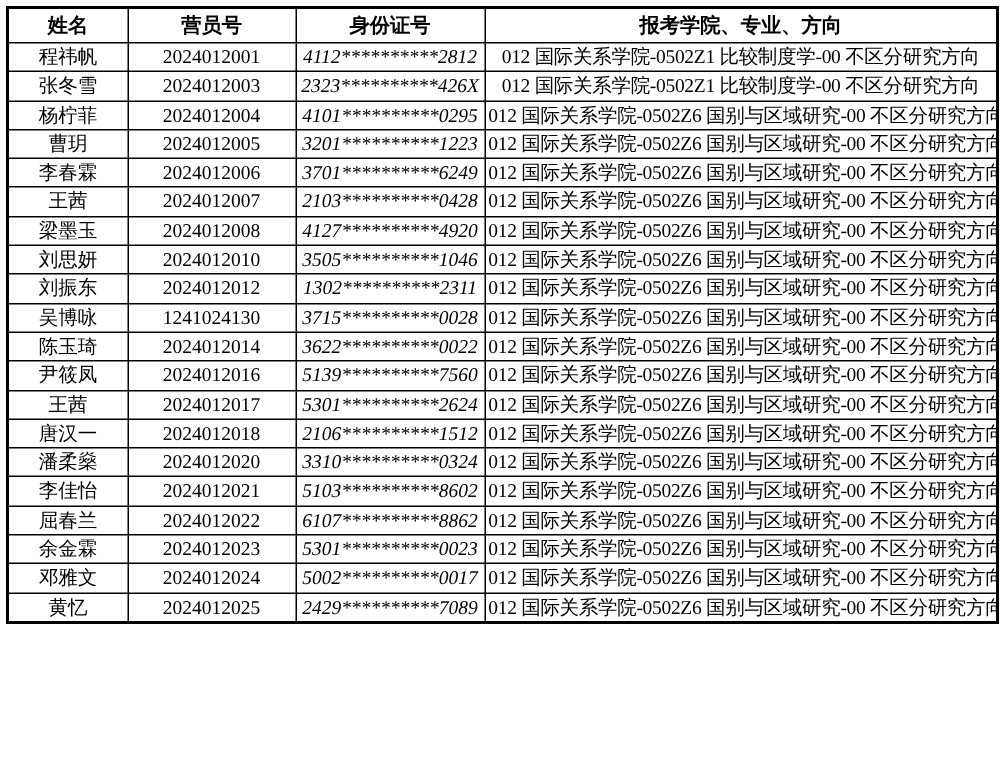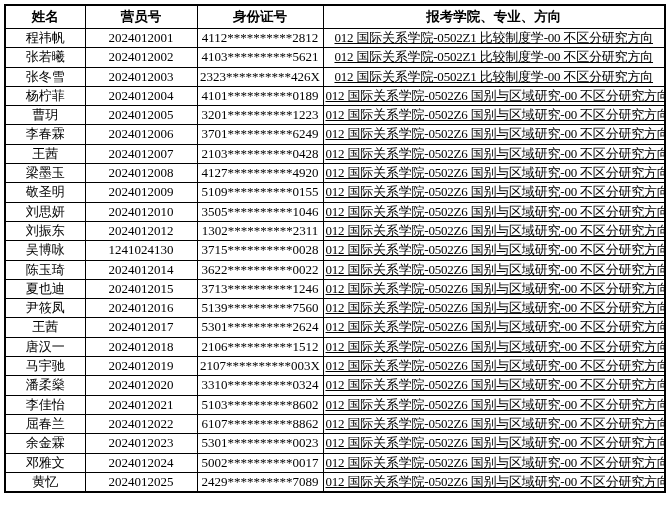--- a/index.html
+++ b/index.html
@@ -40,24 +40,24 @@
     font-size: 13.5px;
   }
   table.roster td {
     height: 18.3px;
   }
   td.cell-program {
     text-align: left;
     padding-left: 4px;
     font-size: 12.8px;
     letter-spacing: -0.2px;
-    text-decoration: underline;
   }
   td.cell-idnum {
     font-size: 12.8px;
+    font-style: italic;
   }
 </style>
 </head>
 <body>
 
 <div class="page">
   <table class="roster">
     <colgroup>
       <col style="width:80px">
       <col style="width:112px">
@@ -73,35 +73,29 @@
         </tr>
     </thead>
     <tbody>
         <tr>
           <td class="cell-name">程祎帆</td>
           <td class="cell-campid">2024012001</td>
           <td class="cell-idnum">4112**********2812</td>
           <td class="cell-program">012 国际关系学院-0502Z1 比较制度学-00 不区分研究方向</td>
         </tr>
         <tr>
-          <td class="cell-name">张若曦</td>
-          <td class="cell-campid">2024012002</td>
-          <td class="cell-idnum">4103**********5621</td>
-          <td class="cell-program">012 国际关系学院-0502Z1 比较制度学-00 不区分研究方向</td>
-        </tr>
-        <tr>
           <td class="cell-name">张冬雪</td>
           <td class="cell-campid">2024012003</td>
           <td class="cell-idnum">2323**********426X</td>
           <td class="cell-program">012 国际关系学院-0502Z1 比较制度学-00 不区分研究方向</td>
         </tr>
         <tr>
           <td class="cell-name">杨柠菲</td>
           <td class="cell-campid">2024012004</td>
-          <td class="cell-idnum">4101**********0189</td>
+          <td class="cell-idnum">4101**********0295</td>
           <td class="cell-program">012 国际关系学院-0502Z6 国别与区域研究-00 不区分研究方向</td>
         </tr>
         <tr>
           <td class="cell-name">曹玥</td>
           <td class="cell-campid">2024012005</td>
           <td class="cell-idnum">3201**********1223</td>
           <td class="cell-program">012 国际关系学院-0502Z6 国别与区域研究-00 不区分研究方向</td>
         </tr>
         <tr>
           <td class="cell-name">李春霖</td>
@@ -115,26 +109,20 @@
           <td class="cell-idnum">2103**********0428</td>
           <td class="cell-program">012 国际关系学院-0502Z6 国别与区域研究-00 不区分研究方向</td>
         </tr>
         <tr>
           <td class="cell-name">梁墨玉</td>
           <td class="cell-campid">2024012008</td>
           <td class="cell-idnum">4127**********4920</td>
           <td class="cell-program">012 国际关系学院-0502Z6 国别与区域研究-00 不区分研究方向</td>
         </tr>
         <tr>
-          <td class="cell-name">敬圣明</td>
-          <td class="cell-campid">2024012009</td>
-          <td class="cell-idnum">5109**********0155</td>
-          <td class="cell-program">012 国际关系学院-0502Z6 国别与区域研究-00 不区分研究方向</td>
-        </tr>
-        <tr>
           <td class="cell-name">刘思妍</td>
           <td class="cell-campid">2024012010</td>
           <td class="cell-idnum">3505**********1046</td>
           <td class="cell-program">012 国际关系学院-0502Z6 国别与区域研究-00 不区分研究方向</td>
         </tr>
         <tr>
           <td class="cell-name">刘振东</td>
           <td class="cell-campid">2024012012</td>
           <td class="cell-idnum">1302**********2311</td>
           <td class="cell-program">012 国际关系学院-0502Z6 国别与区域研究-00 不区分研究方向</td>
@@ -145,47 +133,35 @@
           <td class="cell-idnum">3715**********0028</td>
           <td class="cell-program">012 国际关系学院-0502Z6 国别与区域研究-00 不区分研究方向</td>
         </tr>
         <tr>
           <td class="cell-name">陈玉琦</td>
           <td class="cell-campid">2024012014</td>
           <td class="cell-idnum">3622**********0022</td>
           <td class="cell-program">012 国际关系学院-0502Z6 国别与区域研究-00 不区分研究方向</td>
         </tr>
         <tr>
-          <td class="cell-name">夏也迪</td>
-          <td class="cell-campid">2024012015</td>
-          <td class="cell-idnum">3713**********1246</td>
-          <td class="cell-program">012 国际关系学院-0502Z6 国别与区域研究-00 不区分研究方向</td>
-        </tr>
-        <tr>
           <td class="cell-name">尹筱凤</td>
           <td class="cell-campid">2024012016</td>
           <td class="cell-idnum">5139**********7560</td>
           <td class="cell-program">012 国际关系学院-0502Z6 国别与区域研究-00 不区分研究方向</td>
         </tr>
         <tr>
           <td class="cell-name">王茜</td>
           <td class="cell-campid">2024012017</td>
           <td class="cell-idnum">5301**********2624</td>
           <td class="cell-program">012 国际关系学院-0502Z6 国别与区域研究-00 不区分研究方向</td>
         </tr>
         <tr>
           <td class="cell-name">唐汉一</td>
           <td class="cell-campid">2024012018</td>
           <td class="cell-idnum">2106**********1512</td>
-          <td class="cell-program">012 国际关系学院-0502Z6 国别与区域研究-00 不区分研究方向</td>
-        </tr>
-        <tr>
-          <td class="cell-name">马宇驰</td>
-          <td class="cell-campid">2024012019</td>
-          <td class="cell-idnum">2107**********003X</td>
           <td class="cell-program">012 国际关系学院-0502Z6 国别与区域研究-00 不区分研究方向</td>
         </tr>
         <tr>
           <td class="cell-name">潘柔燊</td>
           <td class="cell-campid">2024012020</td>
           <td class="cell-idnum">3310**********0324</td>
           <td class="cell-program">012 国际关系学院-0502Z6 国别与区域研究-00 不区分研究方向</td>
         </tr>
         <tr>
           <td class="cell-name">李佳怡</td>

